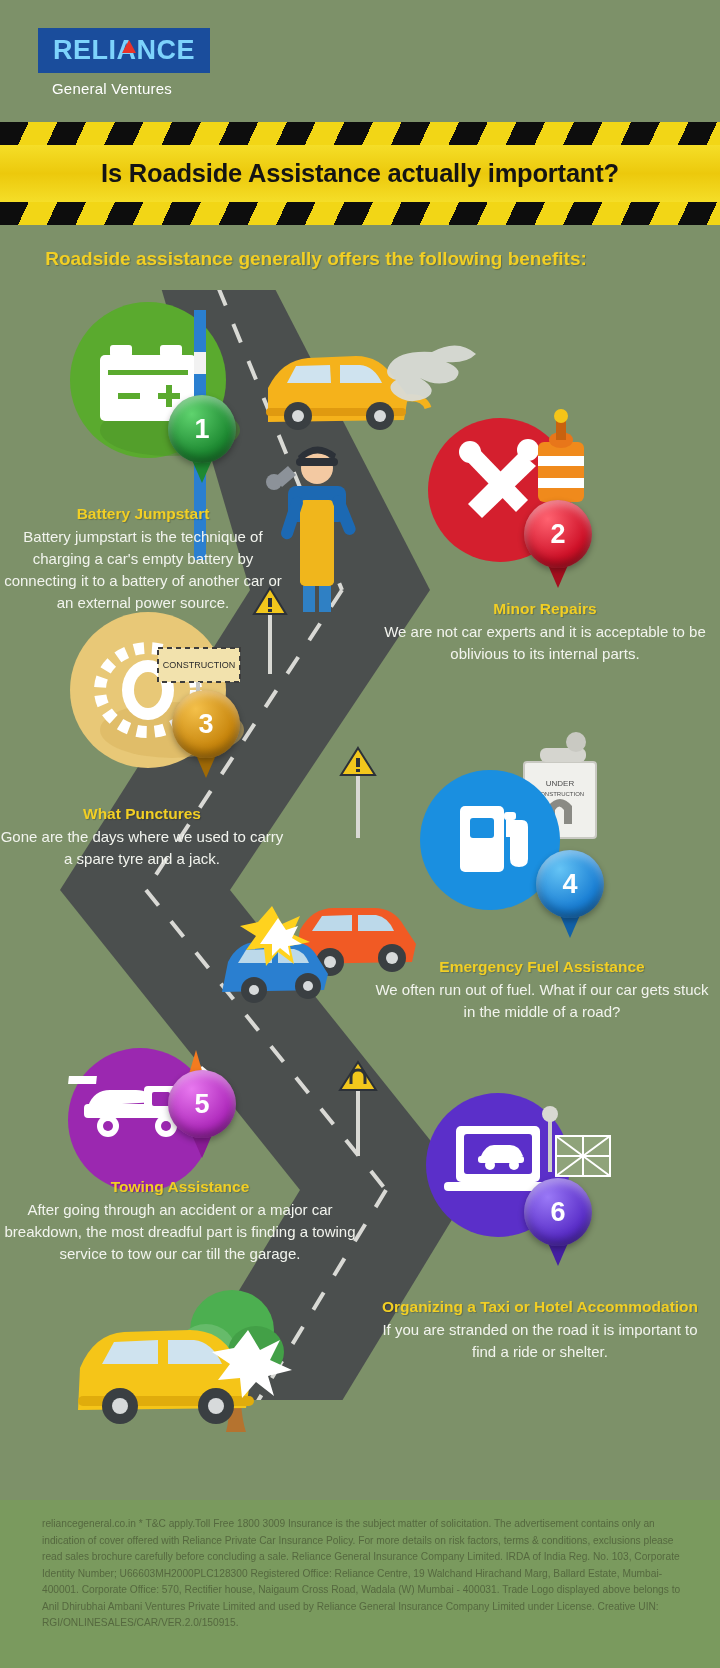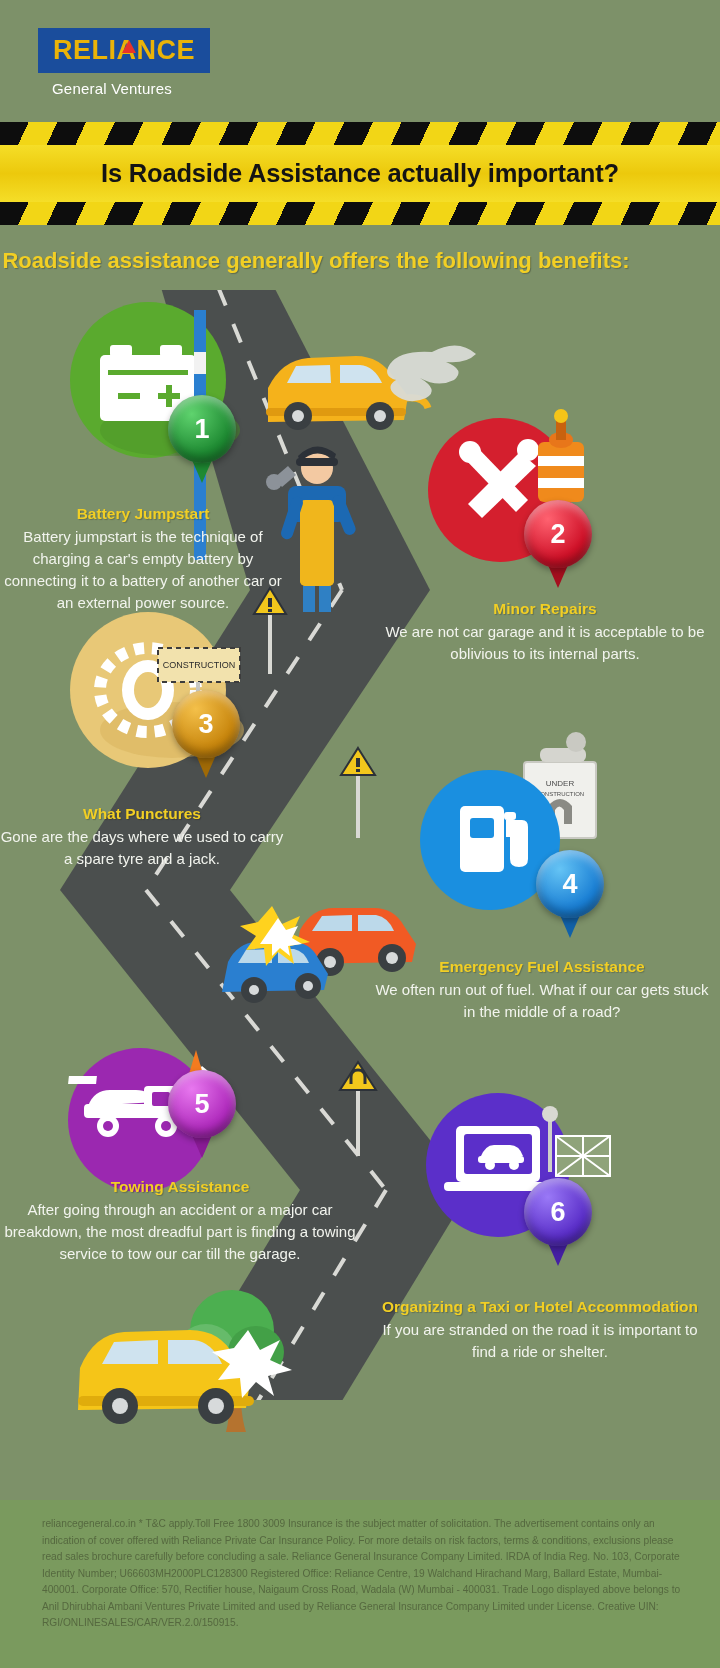--- a/index.html
+++ b/index.html
@@ -13,21 +13,21 @@
   .page { position: relative; width: 720px; height: 1668px; background: #7d9169; }
 
   
   .header { position: absolute; left: 0; top: 0; width: 720px; height: 120px; }
   .logo-box {
     position: absolute; left: 38px; top: 28px;
     width: 172px; height: 45px; background: #1a4d9c;
     display: flex; align-items: center; justify-content: center;
   }
   .logo-text {
-    color: #eab308; font-size: 27px; font-weight: bold;
+    color: #7dd3fc; font-size: 27px; font-weight: bold;
     letter-spacing: .5px; font-family: "Liberation Sans", sans-serif;
     position: relative;
   }
   .logo-tri {
     position: absolute; left: 84px; top: 12px;
     width: 0; height: 0;
     border-left: 7px solid transparent; border-right: 7px solid transparent;
     border-bottom: 13px solid #e8332a;
   }
   .logo-sub {
@@ -50,21 +50,21 @@
     display: flex; align-items: center; justify-content: center;
   }
   .banner-title {
     font-size: 25.5px; font-weight: bold; color: #141414;
     letter-spacing: -.2px; text-align: center;
   }
 
   
   .section-head {
     position: absolute; left: 0; top: 248px; width: 632px;
-    text-align: center; color: #f2cf24; font-size: 22px; font-weight: bold;
+    text-align: center; color: #f2cf24; font-size: 19px; font-weight: bold;
     text-shadow: 1px 1px 1px rgba(0,0,0,.25);
   }
 
   
   .road-svg { position: absolute; left: 0; top: 290px; width: 720px; height: 1110px; }
 
   
   .art { position: absolute; left: 0; top: 0; width: 720px; height: 1668px; pointer-events: none; }
 
   
@@ -371,21 +371,21 @@
     <div class="ball" style="background: radial-gradient(circle at 35% 28%, #9a79f7, #5b2fc9 62%, #36198a);">6</div>
   </div>
 
   <div class="benefit b1">
     <div class="b-title">Battery Jumpstart</div>
     <div class="b-desc">Battery jumpstart is the technique of charging a car's empty battery by connecting it to a battery of another car or an external power source.</div>
   </div>
 
   <div class="benefit b2">
     <div class="b-title">Minor Repairs</div>
-    <div class="b-desc">We are not car garage and it is acceptable to be oblivious to its internal parts.</div>
+    <div class="b-desc">We are not car experts and it is acceptable to be oblivious to its internal parts.</div>
   </div>
 
   <div class="benefit b3">
     <div class="b-title">What Punctures</div>
     <div class="b-desc">Gone are the days where we used to carry a spare tyre and a jack.</div>
   </div>
 
   <div class="benefit b4">
     <div class="b-title">Emergency Fuel Assistance</div>
     <div class="b-desc">We often run out of fuel. What if our car gets stuck in the middle of a road?</div>

